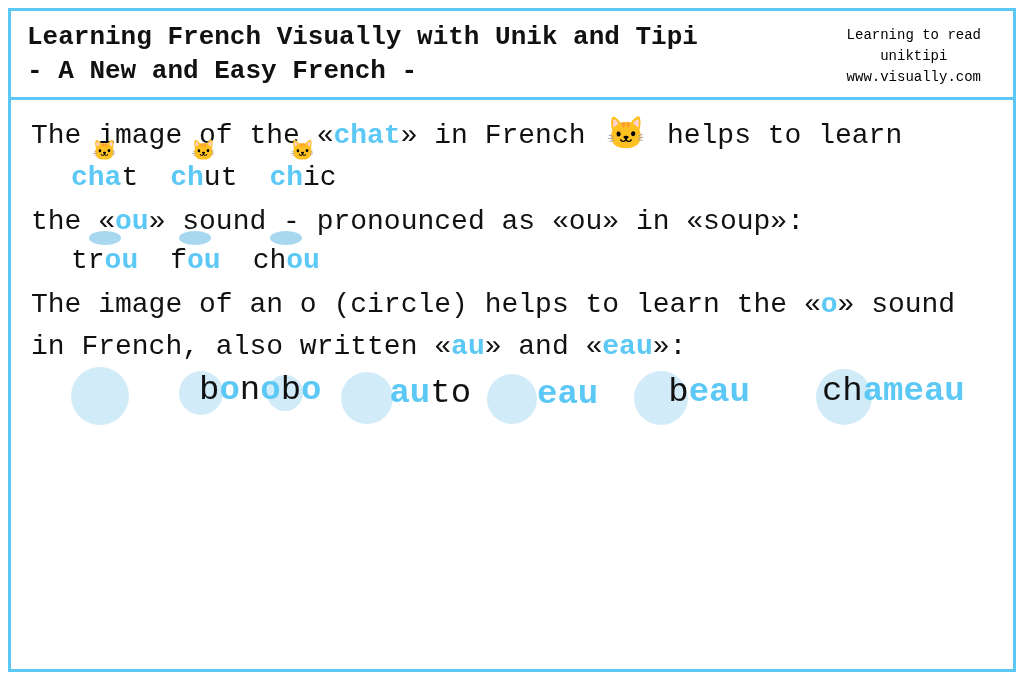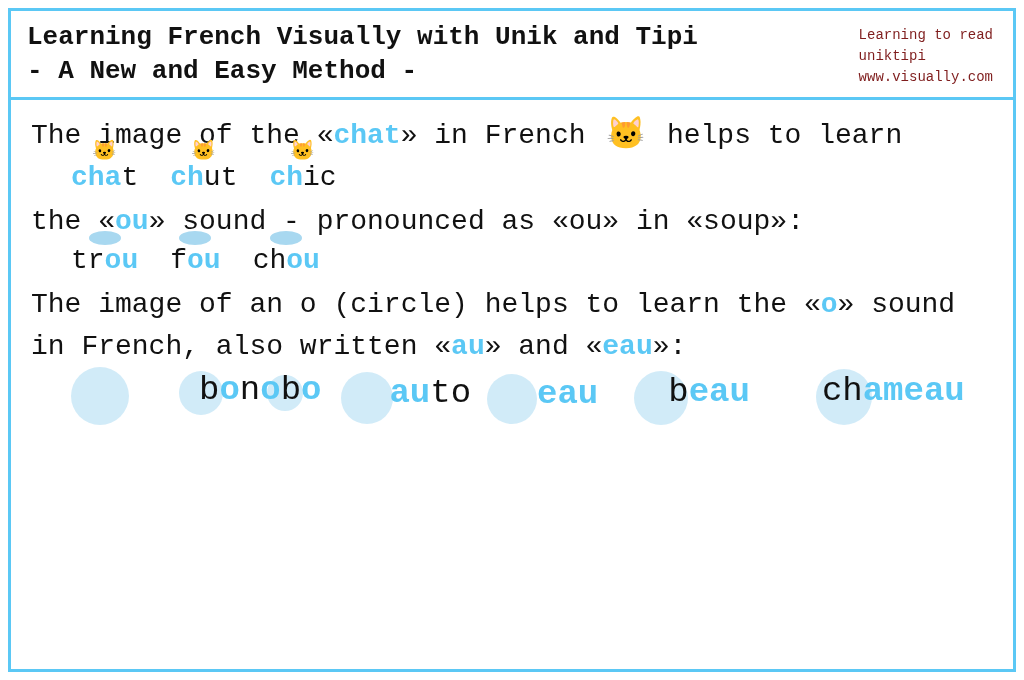--- a/index.html
+++ b/index.html
@@ -15,37 +15,37 @@
     .outer-border {
       border: 3px solid #5bc8f5;
       margin: 8px;
       height: calc(680px - 16px);
       display: flex;
       flex-direction: column;
     }
 
     .header {
       border-bottom: 3px solid #5bc8f5;
-      padding: 10px 20px 8px 16px;
+      padding: 10px 32px 8px 16px;
       display: flex;
       align-items: flex-start;
       justify-content: space-between;
     }
 
     .header-title {
       font-size: 26px;
       font-weight: bold;
       color: #111;
       line-height: 1.3;
     }
 
     .header-subtitle {
-      text-align: left;
+      text-align: center;
       font-size: 14px;
-      color: #7f1d1d;
+      color: #000000;
       line-height: 1.5;
       margin-top: 4px;
     }
 
     .main-content {
       padding: 12px 20px 8px 20px;
       flex: 1;
       display: flex;
       flex-direction: column;
       gap: 0px;
@@ -166,21 +166,21 @@
     }
   </style>
 </head>
 <body>
 
 <div class="outer-border">
 
   <div class="header">
     <div>
       <div class="header-title">Learning French Visually with Unik and Tipi</div>
-      <div class="header-title">- A New and Easy Method -</div>
+      <div class="header-title">- A New and Easy French -</div>
     </div>
     <div class="header-subtitle">
       <div>Learning to read</div>
       <div>uniktipi</div>
       <div>www.visually.com</div>
     </div>
   </div>
 
   <div class="main-content">
 

